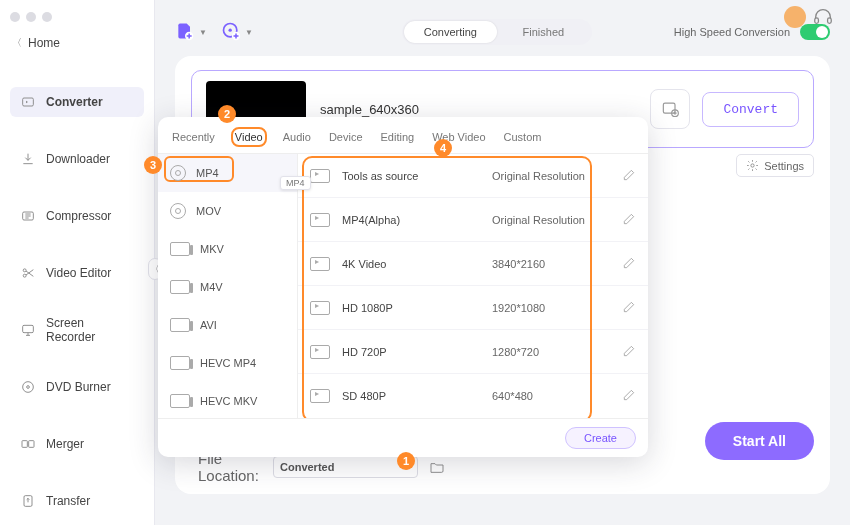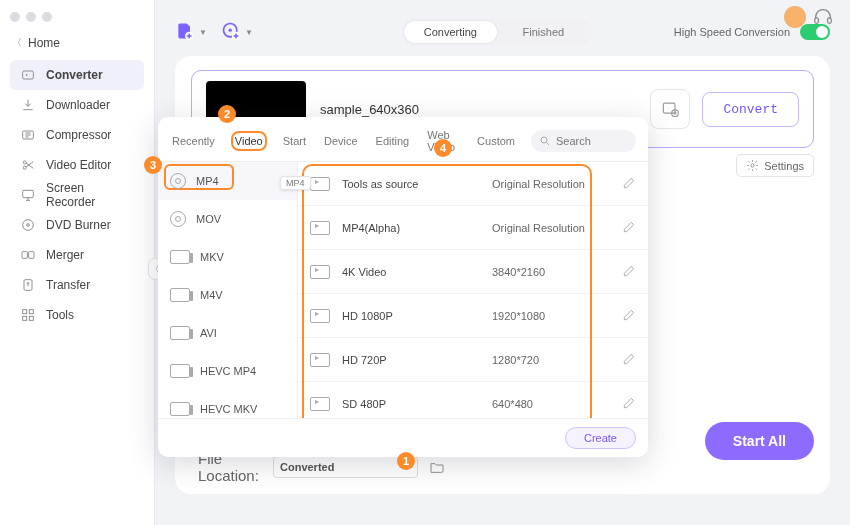--- a/index.html
+++ b/index.html
@@ -6,21 +6,21 @@
   body { width: 850px; height: 525px; background: #f2f3f6; overflow: hidden; position: relative; font-size: 12px; color: #555; }
   .window { display: flex; width: 100%; height: 100%; }
 
   
   .sidebar { width: 155px; background: #fff; border-right: 1px solid #e8e8ef; padding-top: 6px; }
   .traffic { display: flex; gap: 6px; padding: 6px 10px 8px; }
   .dot { width: 10px; height: 10px; border-radius: 50%; background: #dcdce2; }
   .home-row { display: flex; align-items: center; padding: 6px 12px 10px; color: #444; cursor: pointer; }
   .chev { margin-right: 6px; font-size: 10px; color: #666; }
   .nav { list-style: none; padding: 0 10px; }
-  .nav li { display: flex; align-items: center; gap: 10px; height: 30px; padding: 0 10px; border-radius: 6px; cursor: pointer; color: #444; }
+  .nav li { display: flex; align-items: center; gap: 10px; height: 30px; padding: 0 10px; border-radius: 6px; cursor: pointer; color: #444; margin-top: 27px; }
   .nav li.active { background: #f0f0fa; font-weight: 600; }
   .nico { width: 16px; height: 16px; display: inline-flex; align-items: center; justify-content: center; color: #888; }
   .nico svg { width: 16px; height: 16px; stroke: #888; fill: none; stroke-width: 1.4; }
   .collapse-handle { position: absolute; left: 148px; top: 258px; width: 14px; height: 22px; background: #fff; border: 1px solid #e2e2ea; border-radius: 10px; display: flex; align-items: center; justify-content: center; font-size: 9px; color: #888; }
 
   
   .main { flex: 1; position: relative; padding: 12px 20px 0 20px; }
   .topbar { display: flex; align-items: center; height: 40px; }
   .tool-btn { display: flex; align-items: center; gap: 4px; margin-right: 14px; color: #7b61ff; cursor: pointer; }
   .tool-btn .ticon svg { width: 20px; height: 20px; }
@@ -296,32 +296,25 @@
           </span>
       </div>
     </div>
   </main>
 </div>
 
 <div class="popover">
   <div class="p-tabs">
     <span>Recently</span>
     <span class="tab-ring act">Video</span>
-    <span>Start</span>
+    <span>Audio</span>
     <span>Device</span>
     <span>Editing</span>
     <span>Web Video</span>
     <span>Custom</span>
-    <div class="p-search">
-      <svg viewBox="0 0 24 24" width="12" height="12" stroke="#aaa" fill="none" stroke-width="2">
-          <circle cx="10" cy="10" r="6"></circle>
-          <path d="M20 20l-5-5"></path>
-        </svg>
-      <input placeholder="Search" style="">
-    </div>
   </div>
   <div class="p-body">
     <div class="fmt-col">
       <div class="fmt-ring"></div>
       <div class="fmt-item sel">
           <span class="fmt-ic disc"></span>
           <span>MP4</span>
         </div>
       <div class="fmt-item">
           <span class="fmt-ic disc"></span>

